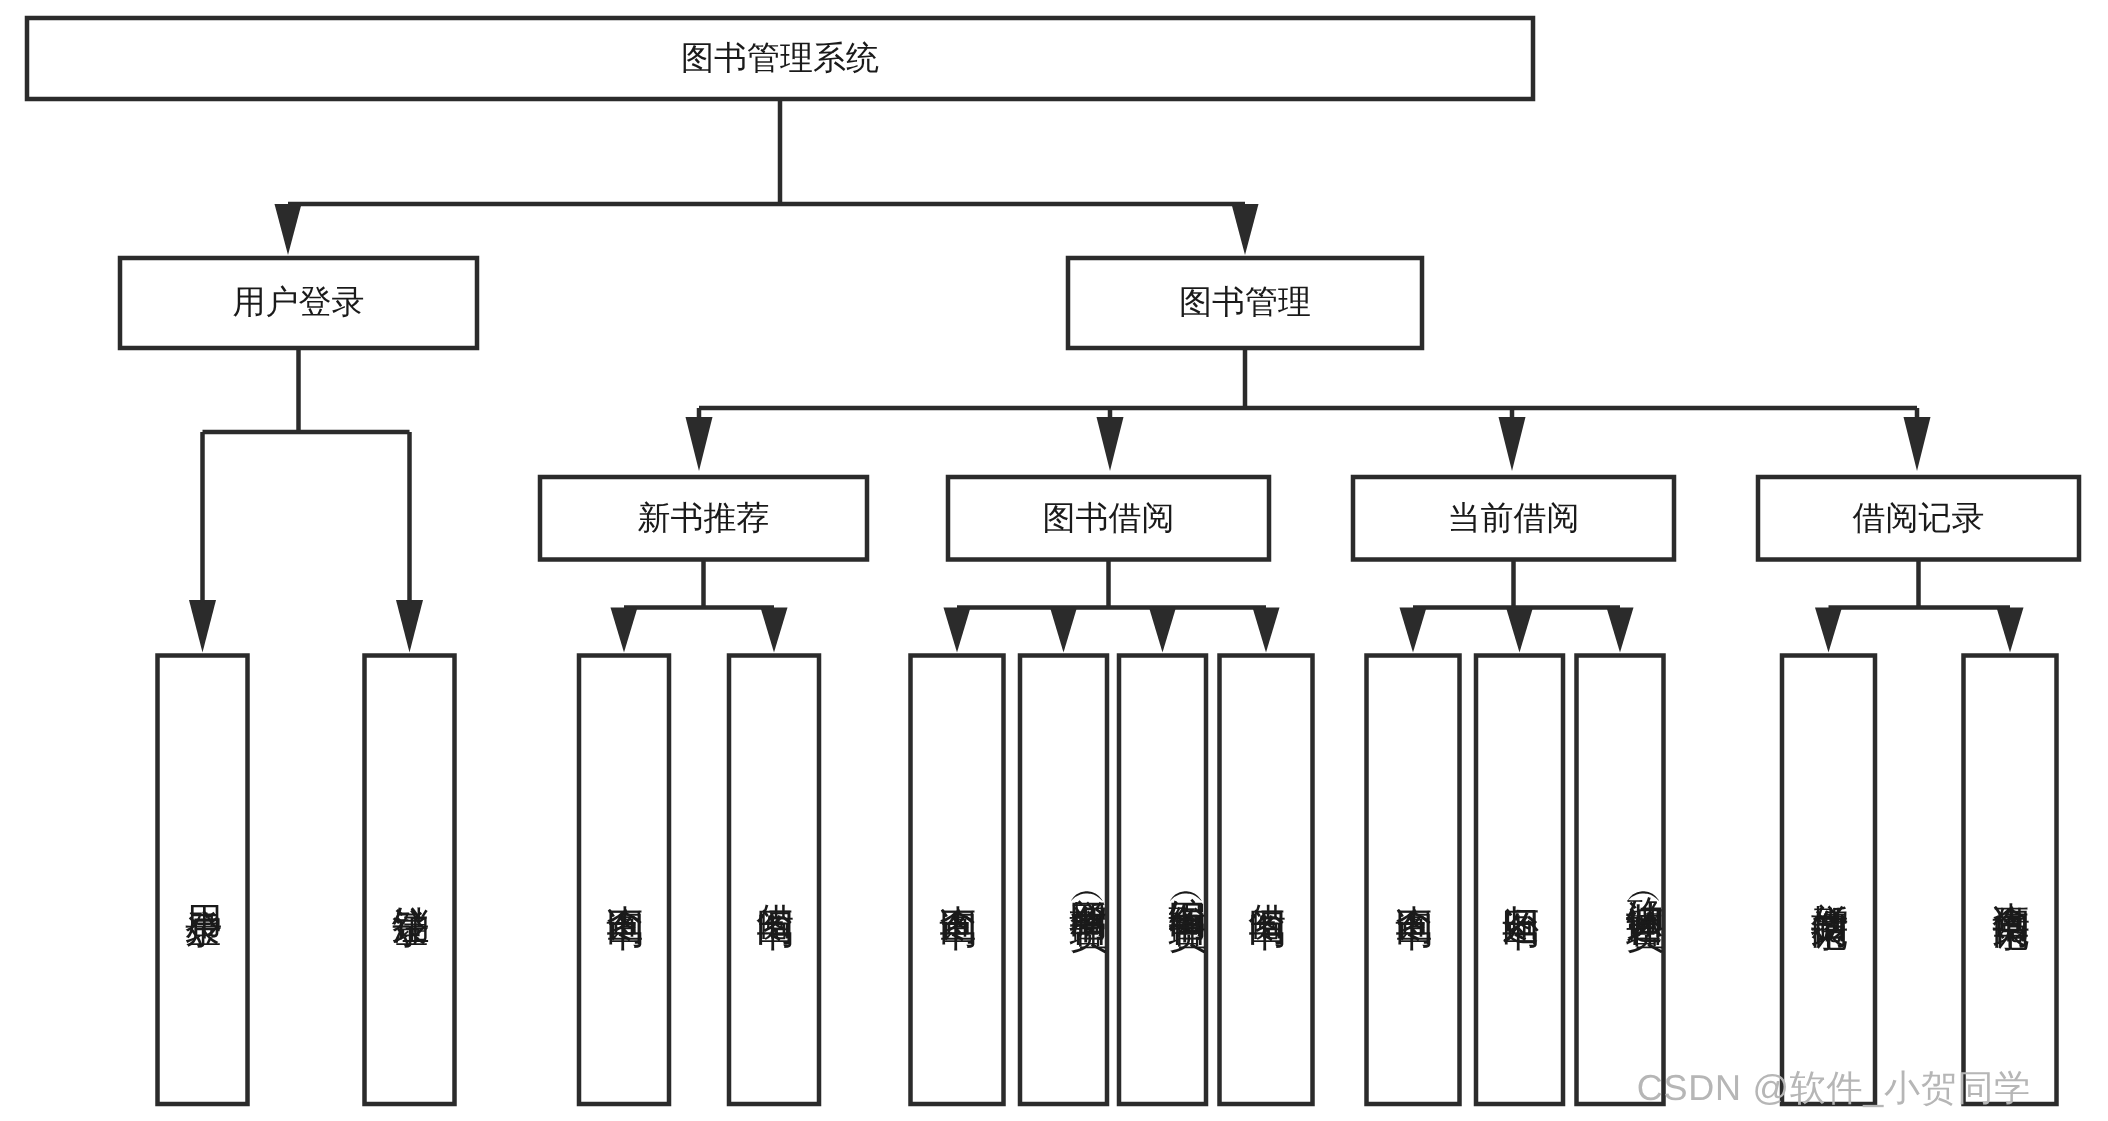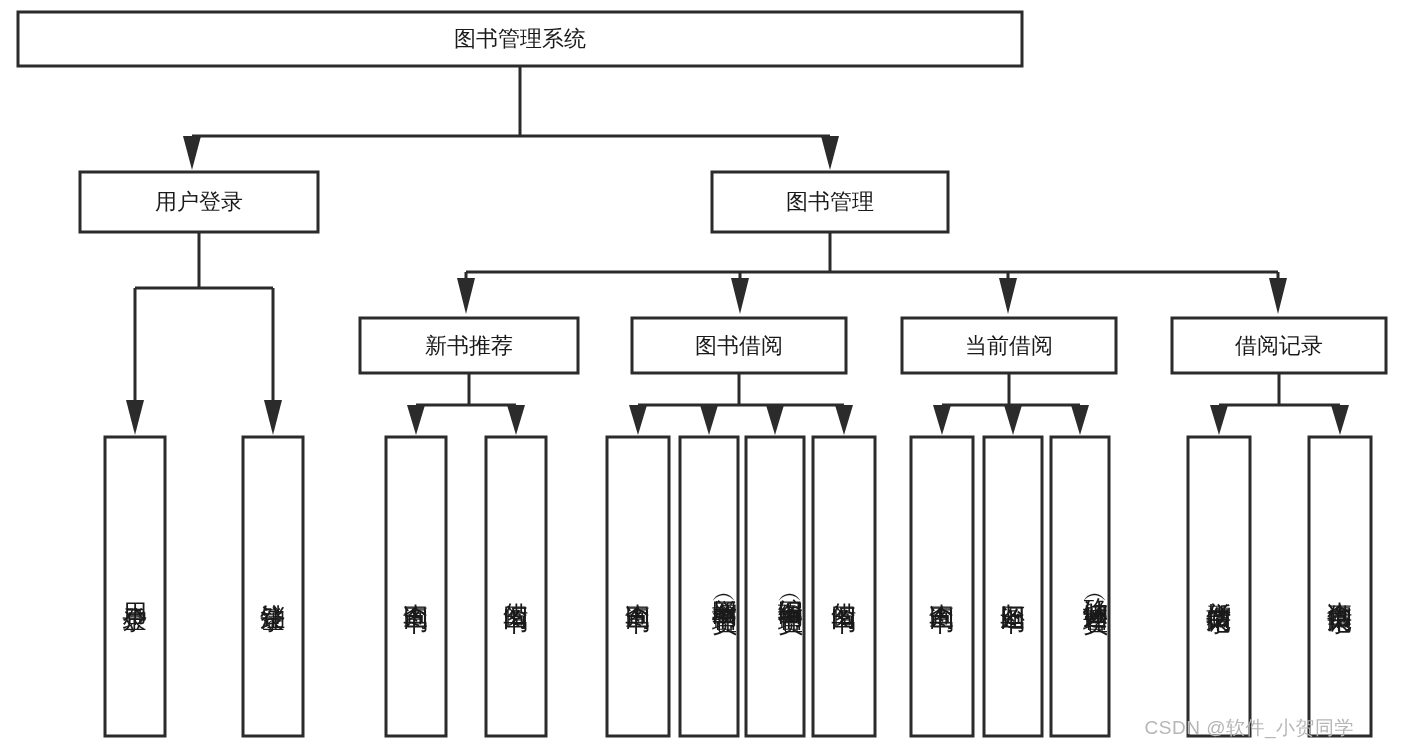--- a/index.html
+++ b/index.html
@@ -65,21 +65,21 @@
     justify-content: center;
     white-space: nowrap;
     pointer-events: none;
     user-select: none;
   }
   .watermark {
     position: absolute;
     right: 8px;
     bottom: 6px;
     font-family: "Liberation Sans", "DejaVu Sans", sans-serif;
-    font-size: 19px;
+    font-size: 24px;
     color: #b6b6b6;
     letter-spacing: 0.5px;
     white-space: nowrap;
   }
 </style>
 </head>
 <body>
 
 <div id="diagram-root">
 

